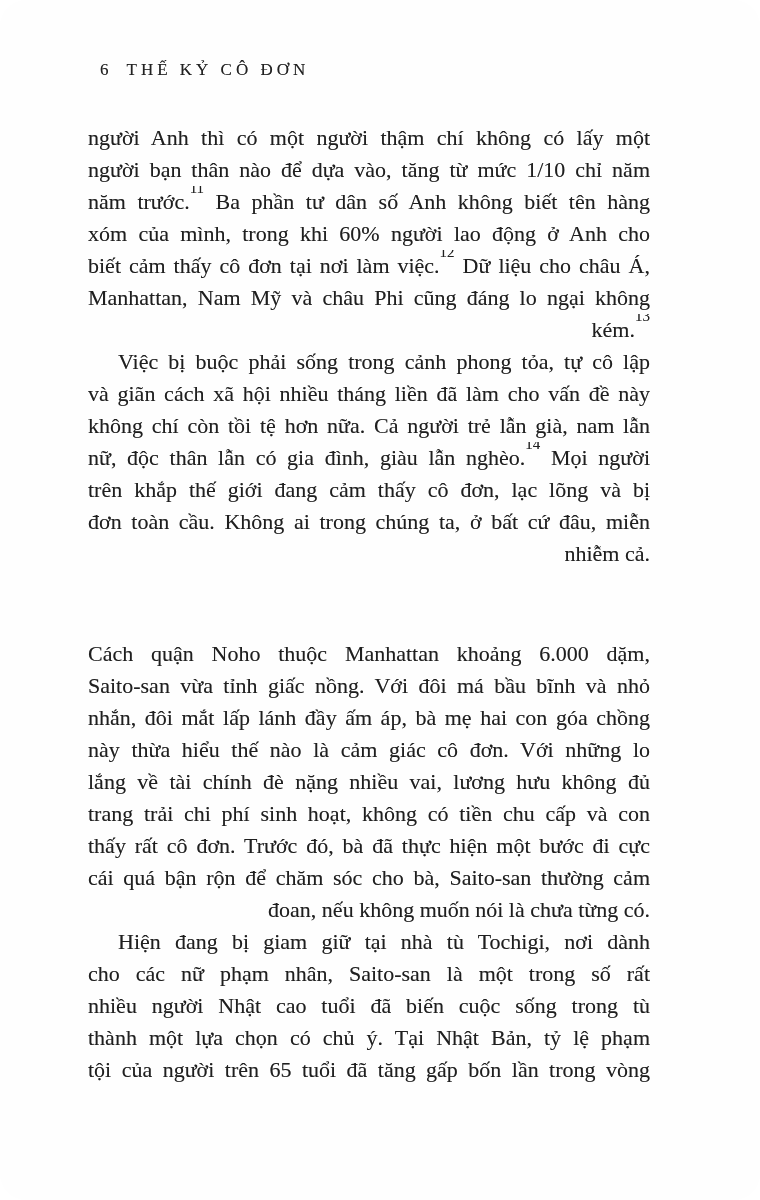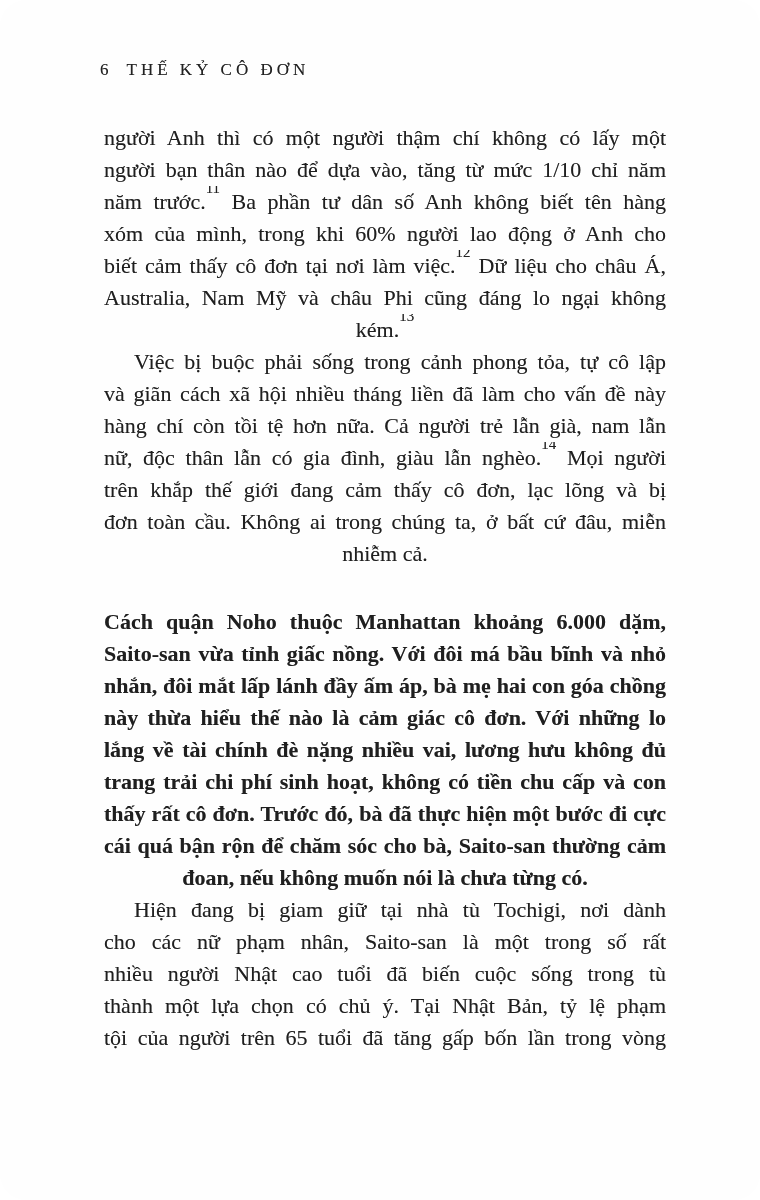--- a/index.html
+++ b/index.html
@@ -32,35 +32,35 @@
     white-space: nowrap;
     text-shadow: 0 0 0.5px rgba(30,30,30,0.45);
   }
   .running-header .pgnum {
     display: inline-block;
     margin-right: 18px;
     letter-spacing: 0;
   }
   .text-block {
     position: absolute;
-    left: 104px;
+    left: 88px;
     top: 122px;
     width: 562px;
     font-size: 22px;
     line-height: 32px;
     color: #1f1f1f;
     text-shadow: 0 0 0.6px rgba(30,30,30,0.4);
   }
   .para { margin: 0; }
-  .para.section-gap { margin-top: 36px; font-weight: bold; }
+  .para.section-gap { margin-top: 68px; }
   .line {
     display: block;
     height: 32px;
     overflow: hidden;
-    text-align: center;
+    text-align: right;
   }
   
   .line.full { text-align: justify; }
   .line.full::after {
     content: "";
     display: inline-block;
     width: 100%;
     height: 0;
   }
   .line.indent { text-indent: 30px; }
@@ -79,27 +79,27 @@
   <div class="running-header">
     <span class="pgnum">6</span><span>THẾ KỶ CÔ ĐƠN</span>
   </div>
   <div class="text-block">
       <div class="para">
         <div class="line full">người Anh thì có một người thậm chí không có lấy một</div>
         <div class="line full">người bạn thân nào để dựa vào, tăng từ mức 1/10 chỉ năm</div>
         <div class="line full">năm trước.<sup class="fn">11</sup> Ba phần tư dân số Anh không biết tên hàng</div>
         <div class="line full">xóm của mình, trong khi 60% người lao động ở Anh cho</div>
         <div class="line full">biết cảm thấy cô đơn tại nơi làm việc.<sup class="fn">12</sup> Dữ liệu cho châu Á,</div>
-        <div class="line full">Australia, Nam Mỹ và châu Phi cũng đáng lo ngại không</div>
+        <div class="line full">Manhattan, Nam Mỹ và châu Phi cũng đáng lo ngại không</div>
         <div class="line">kém.<sup class="fn">13</sup></div>
       </div>
       <div class="para">
         <div class="line full indent">Việc bị buộc phải sống trong cảnh phong tỏa, tự cô lập</div>
         <div class="line full">và giãn cách xã hội nhiều tháng liền đã làm cho vấn đề này</div>
-        <div class="line full">hàng chí còn tồi tệ hơn nữa. Cả người trẻ lẫn già, nam lẫn</div>
+        <div class="line full">không chí còn tồi tệ hơn nữa. Cả người trẻ lẫn già, nam lẫn</div>
         <div class="line full">nữ, độc thân lẫn có gia đình, giàu lẫn nghèo.<sup class="fn">14</sup> Mọi người</div>
         <div class="line full">trên khắp thế giới đang cảm thấy cô đơn, lạc lõng và bị</div>
         <div class="line full">đơn toàn cầu. Không ai trong chúng ta, ở bất cứ đâu, miễn</div>
         <div class="line">nhiễm cả.</div>
       </div>
       <div class="para section-gap">
         <div class="line full">Cách quận Noho thuộc Manhattan khoảng 6.000 dặm,</div>
         <div class="line full">Saito-san vừa tỉnh giấc nồng. Với đôi má bầu bĩnh và nhỏ</div>
         <div class="line full">nhắn, đôi mắt lấp lánh đầy ấm áp, bà mẹ hai con góa chồng</div>
         <div class="line full">này thừa hiểu thế nào là cảm giác cô đơn. Với những lo</div>

